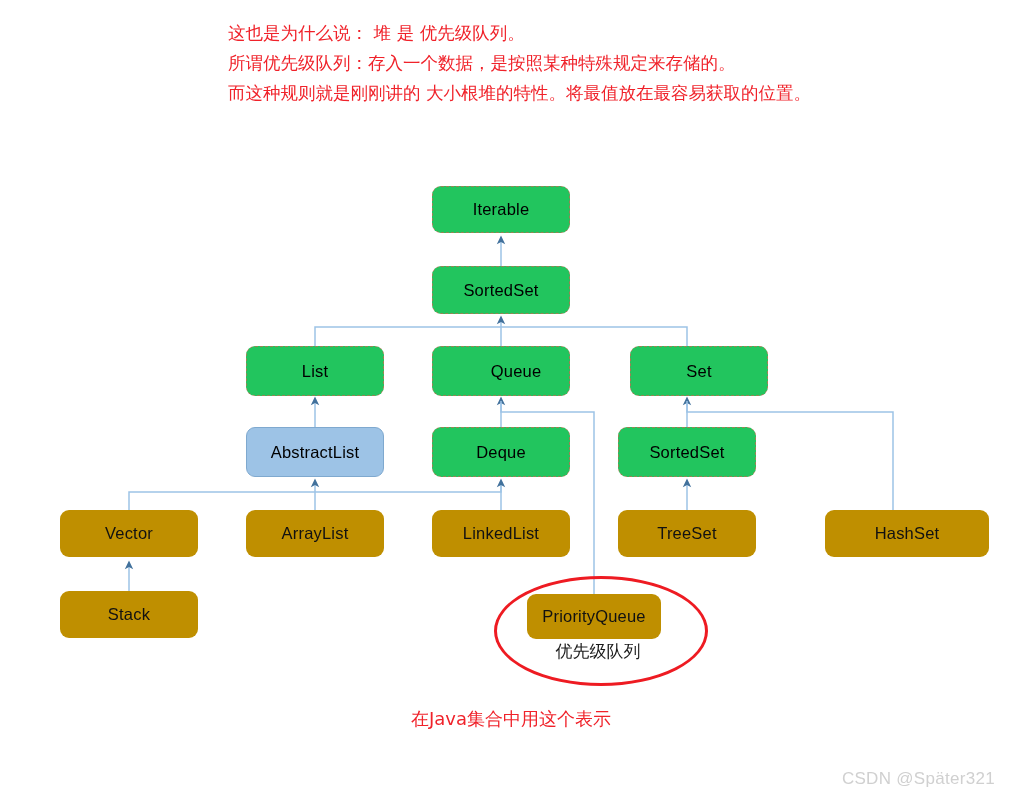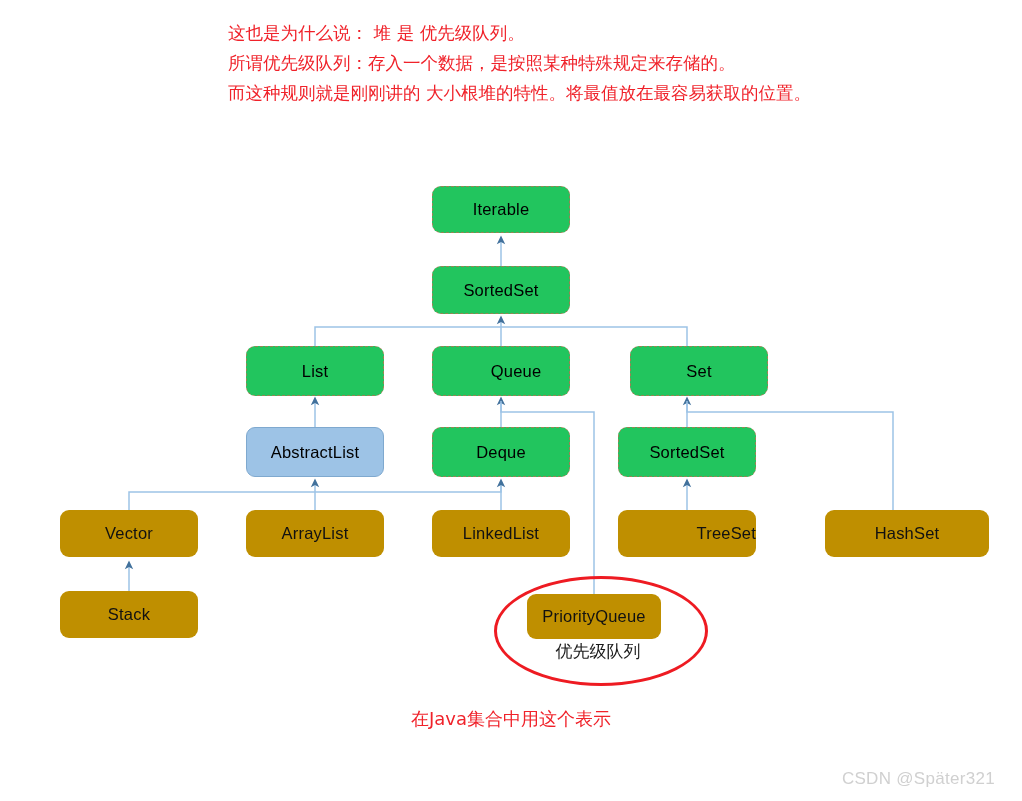--- a/index.html
+++ b/index.html
@@ -190,21 +190,21 @@
     </div>
   <div class="node concrete" style="left:60px;  top:510px; width:138px; height:47px;">
       <span>Vector</span>
     </div>
   <div class="node concrete" style="left:246px; top:510px; width:138px; height:47px;">
       <span>ArrayList</span>
     </div>
   <div class="node concrete" style="left:432px; top:510px; width:138px; height:47px;">
       <span>LinkedList</span>
     </div>
-  <div class="node concrete" style="left:618px; top:510px; width:138px; height:47px;justify-content:flex-end;">
+  <div class="node concrete" style="left:618px; top:510px; width:138px; height:47px;">
       <span>TreeSet</span>
     </div>
   <div class="node concrete" style="left:825px; top:510px; width:164px; height:47px;">
       <span>HashSet</span>
     </div>
   <div class="node concrete" style="left:60px;  top:591px; width:138px; height:47px;">
       <span>Stack</span>
     </div>
   <div class="node concrete" style="left:527px; top:594px; width:134px; height:45px;">
       <span>PriorityQueue</span>

